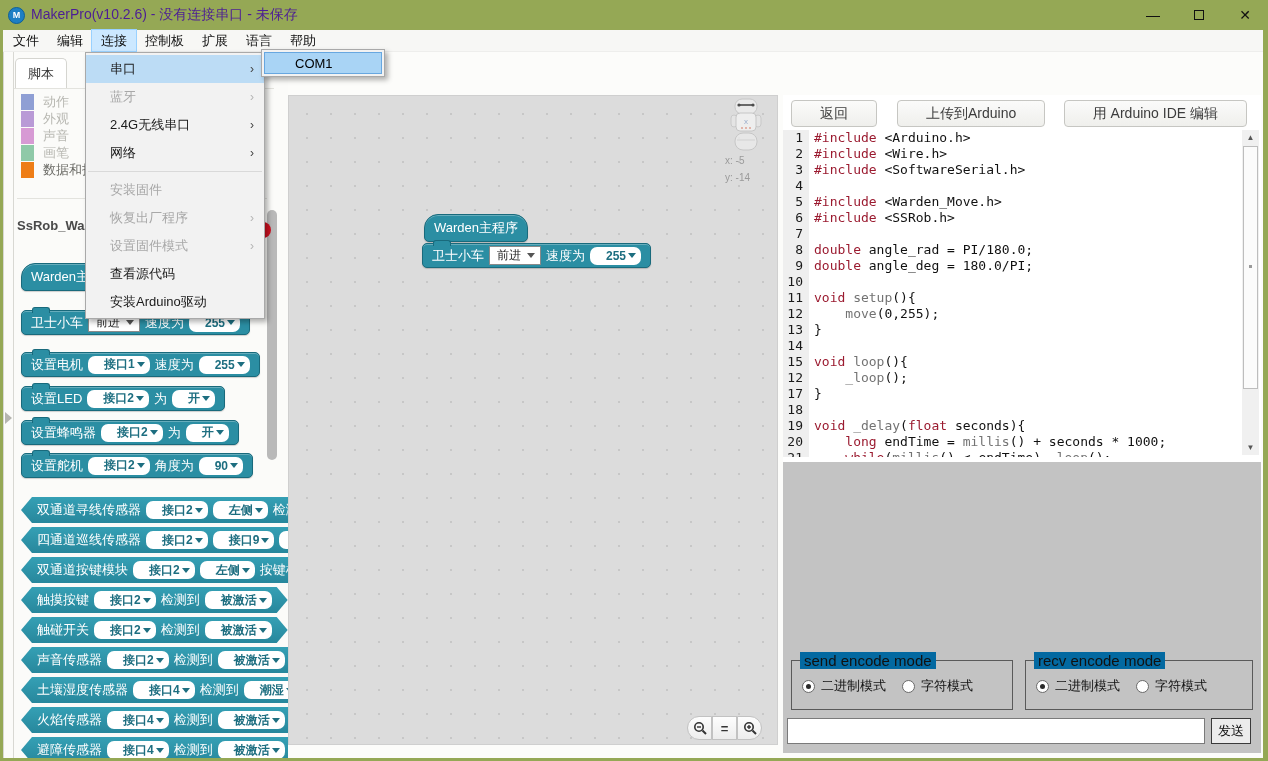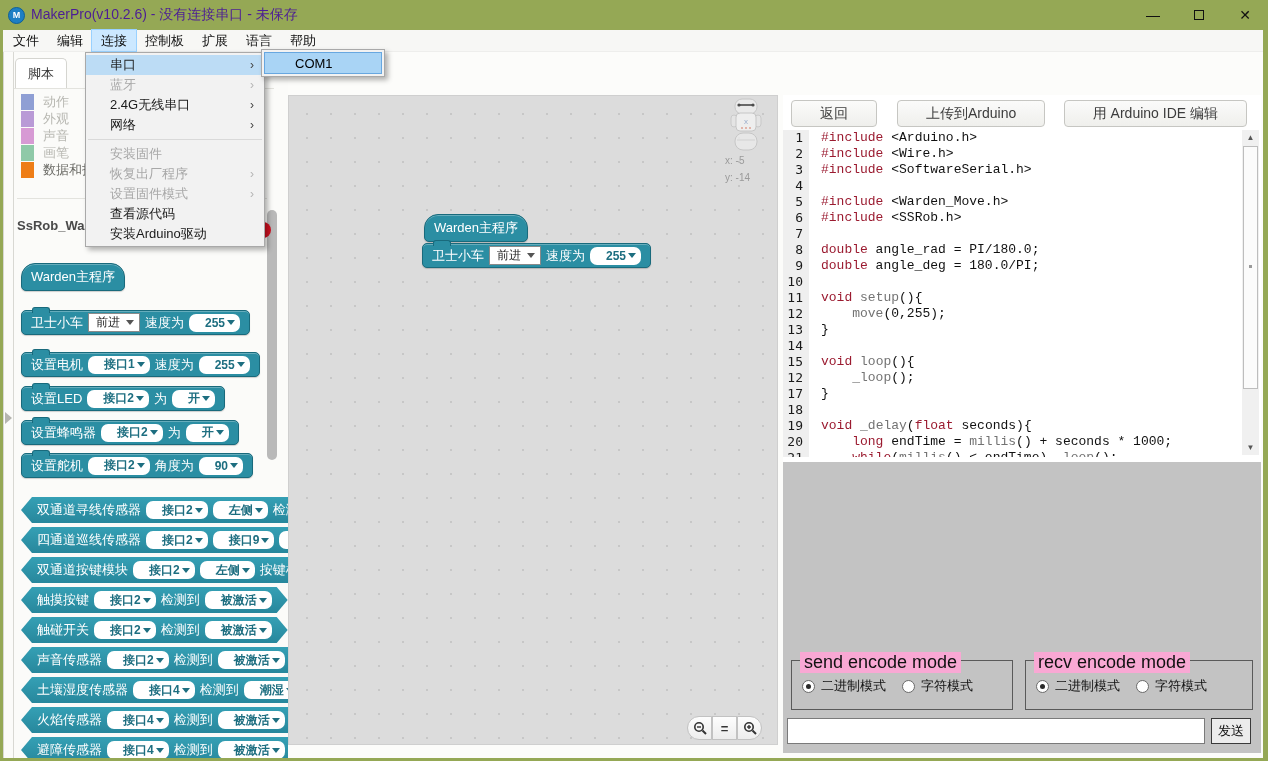--- a/index.html
+++ b/index.html
@@ -21,21 +21,21 @@
 
   
   .menubar { position:absolute; left:-3px; top:30px; width:1268px; height:22px; background:#f7f7f5;
              display:flex; align-items:stretch; padding-left:4px; border-bottom:1px solid #eeeeec; }
   .menubar-item { padding:0 9px; display:flex; align-items:center; font-size:13px; color:#111; }
   .menubar-item.active { background:#cce8ff; outline:1px solid #99d1ff; }
 
   
   .menu { position:absolute; left:82px; top:52px; width:180px; background:#f2f2f2; border:1px solid #a9a9a9;
           box-shadow:3px 3px 5px rgba(0,0,0,.3); z-index:200; padding:2px 0; }
-  .menu-item { height:20px; display:flex; align-items:center; padding:0 10px 0 24px; font-size:13px; color:#1a1a1a; position:relative; }
+  .menu-item { height:28px; display:flex; align-items:center; padding:0 10px 0 24px; font-size:13px; color:#1a1a1a; position:relative; }
   .menu-item.disabled { color:#a8a8a8; }
   .menu-item.hl { background:#bcdcf5; }
   .menu-item .sub-arrow { position:absolute; right:10px; font-size:12px; color:#444; }
   .menu-item.disabled .sub-arrow { color:#b5b5b5; }
   .menu-sep { height:1px; background:#d9d9d9; margin:4px 2px; }
 
   .submenu { position:absolute; left:258px; top:49px; width:124px; background:#f2f2f2; border:1px solid #a9a9a9;
              box-shadow:3px 3px 5px rgba(0,0,0,.3); z-index:201; padding:2px; }
   .submenu-item { height:22px; display:flex; align-items:center; padding-left:30px; font-size:13px;
                   background:#a9d4f5; border:1px solid #67a7e0; color:#000; }
@@ -97,35 +97,35 @@
   .rp-btn { position:absolute; top:5px; height:27px; background:linear-gradient(#fbfbfa,#efefec); border:1px solid #c6c6c2;
             border-radius:4px; font-size:14px; color:#3c3c3c; display:flex; align-items:center; padding:0 28px; }
   .btn-back { left:8px; }
   .btn-upload { left:66px;margin-left:48px; }
   .btn-ide { right:14px; }
 
   .code-area { position:absolute; left:0; top:35px; width:478px; height:327px; overflow:hidden;
                font-family:"DejaVu Sans Mono","Liberation Mono",monospace; font-size:13px; line-height:16px; }
   .code-line { display:flex; white-space:pre; }
   .ln { flex:0 0 26px; text-align:right; padding-right:6px; color:#1a1a1a; background:#efefef; }
-  .ct { padding-left:12px; color:#111;font-family:Liberation Mono, monospace; }
+  .ct { padding-left:5px; color:#111; }
   .kw { color:#9b1b30; }
   .fn { color:#737373; }
   .code-scrollbar { position:absolute; right:2px; top:35px; width:17px; height:325px; background:#f0f0f0; }
   .sb-arrow { position:absolute; left:0; width:17px; height:15px; display:flex; align-items:center; justify-content:center;
               font-size:8px; color:#555; }
   .sb-up { top:0; } .sb-down { bottom:0; }
   .sb-thumb { position:absolute; left:1px; top:16px; width:15px; height:243px; background:#fbfbfb; border:1px solid #bdbdbd; }
   .sb-thumb::after { content:""; position:absolute; left:5px; top:118px; width:3px; height:3px; background:#9a9a9a; }
 
   .serial-panel { position:absolute; left:0; top:367px; width:478px; height:291px; background:#c3c3c3; }
   .groupbox { position:absolute; top:198px; height:50px; border:1px solid #5a5a5a; }
   .gb-send { left:8px; width:222px; }
   .gb-recv { left:242px; width:228px; }
-  .gb-title { position:absolute; left:8px; top:-9px; background:#f9a8d4; padding:0 4px; font-size:18px; color:#111; }
+  .gb-title { position:absolute; left:8px; top:-9px; background:#0369a1; padding:0 4px; font-size:15px; color:#111; }
   .gb-row { position:absolute; left:10px; top:16px; display:flex; align-items:center; gap:6px; font-size:13px; color:#111; }
   .radio { width:13px; height:13px; border-radius:50%; background:#fff; border:1px solid #6a6a6a; position:relative; flex:0 0 13px; }
   .radio.sel::after { content:""; position:absolute; left:3px; top:3px; width:5px; height:5px; border-radius:50%; background:#2a2a2a; }
   .radio-label { margin-right:10px; }
   .send-input { position:absolute; left:4px; top:256px; width:418px; height:26px; background:#fff; border:1px solid #7a7a7a;
                 font-size:13px; padding:0 6px; }
   .send-btn { position:absolute; left:428px; top:256px; width:40px; height:26px; background:#ececec; border:1px solid #3a3a3a;
               font-size:13px; display:flex; align-items:center; justify-content:center; color:#111; }
 </style>
 </head>

